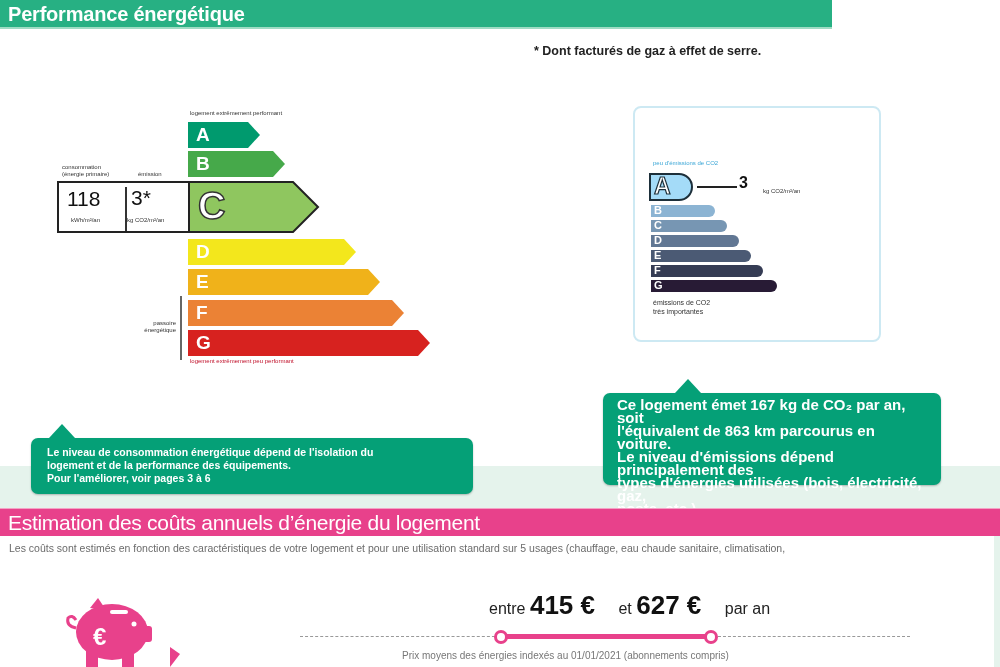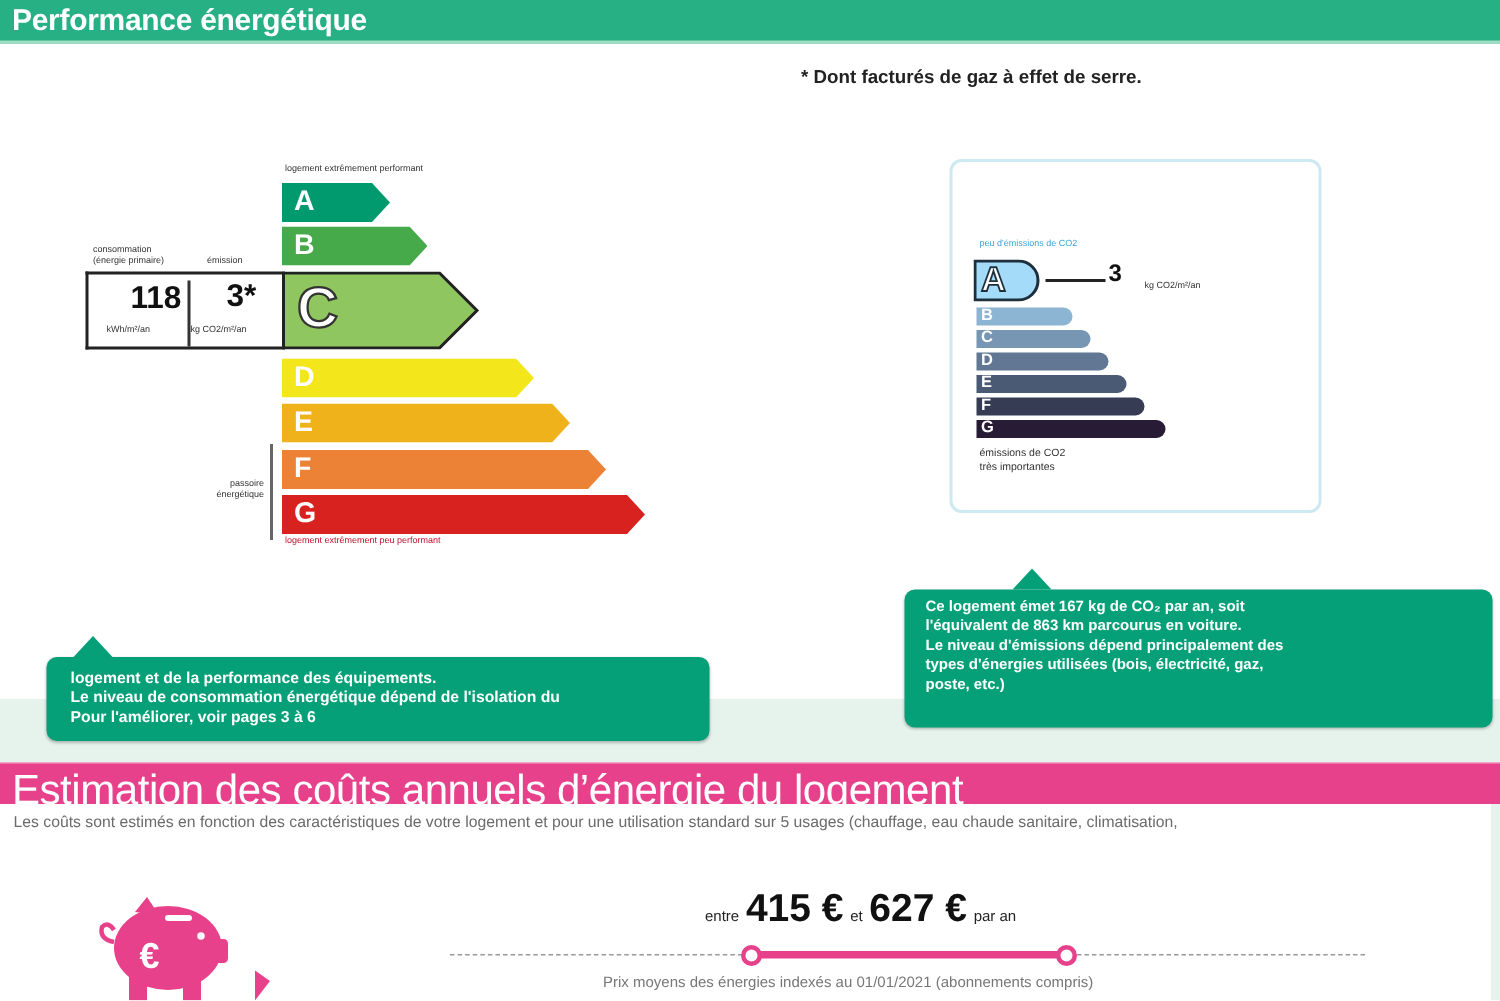--- a/index.html
+++ b/index.html
@@ -1,59 +1,59 @@
 <!DOCTYPE html>
 <html><head>
 <meta charset="utf-8">
 <style>
   * { margin:0; padding:0; box-sizing:border-box; }
   body { width:1000px; height:667px; overflow:hidden; background:#fff; font-family:"Liberation Sans", sans-serif; position:relative; }
 
-  .header-green { position:absolute; left:0; top:0; width:1000px; height:29px; background:#27b083; border-bottom:2px solid #9fdcc4; }
+  .header-green { position:absolute; left:0; top:0; width:832px; height:29px; background:#27b083; border-bottom:2px solid #9fdcc4; }
   .header-green span { position:absolute; left:8px; top:3px; color:#fff; font-size:20px; font-weight:bold; letter-spacing:-0.2px; }
 
   .footnote { position:absolute; left:534px; top:44px; font-size:12.5px; font-weight:bold; color:#222; }
 
   
   .tiny { position:absolute; font-size:6px; color:#333; line-height:7px; white-space:nowrap; }
   .tiny.red { color:#c0102a; }
   .bar { position:absolute; height:26px; }
   .bar svg { display:block; }
   .bar .letter { position:absolute; left:8px; top:2px; font-size:19px; font-weight:bold; color:#fff; }
 
   .val-box { position:absolute; left:57px; top:181px; width:133px; height:52px; border:2px solid #222; border-right:none; background:#fff; }
   .val-box .divider { position:absolute; left:66px; top:4px; width:1.5px; height:44px; background:#333; }
-  .val-num { position:absolute; font-size:21px; font-weight:bold; color:#111;margin-left:20px; }
+  .val-num { position:absolute; font-size:21px; font-weight:normal; color:#111; }
   .val-unit { position:absolute; font-size:6px; color:#333; }
 
   .bracket-line { position:absolute; left:180px; top:296px; width:1.5px; height:64px; background:#666; }
 
   
   .co2-card { position:absolute; left:633px; top:106px; width:248px; height:236px; border:2px solid #cde9f3; border-radius:8px; background:#fff; }
   .co2-bar { position:absolute; height:12px; border-radius:0 7px 7px 0; }
   .co2-bar .l { position:absolute; left:3px; top:-1px; font-size:11px; font-weight:bold; color:#fff; }
 
   
   .bubble { position:absolute; background:#05a077; color:#fff; font-weight:bold; border-radius:7px; box-shadow:0 1px 2px rgba(0,0,0,0.25); }
   .bubble::before { content:""; position:absolute; top:-14px; width:0; height:0; border-left:13px solid transparent; border-right:13px solid transparent; border-bottom:14px solid #05a077; }
   .bubble.left::before { left:18px; }
   .bubble.right::before { left:72px; }
   .bubble p { line-height:13px; }
 
   .light-band { position:absolute; left:0; top:466px; width:1000px; height:42px; background:#e5f3ec; }
 
   .header-pink { position:absolute; left:0; top:508px; width:1000px; height:28px; background:#e8418b; border-top:1px solid #f3a3c5; }
-  .header-pink span { position:absolute; left:8px; top:2px; color:#fff; font-size:28px; letter-spacing:-0.3px; }
+  .header-pink span { position:absolute; left:8px; top:2px; color:#fff; font-size:21px; letter-spacing:-0.3px; }
 
   .cost-desc { position:absolute; left:9px; top:542px; width:985px; font-size:10.5px; line-height:12px; color:#6b6b6b; }
 
   .right-edge { position:absolute; left:994px; top:536px; width:6px; height:131px; background:#e5f3ec; }
 
   .cost-range { position:absolute; left:470px; top:590px; white-space:nowrap; }
-  .cost-range .small { font-size:10px; color:#222; }
+  .cost-range .small { font-size:16px; color:#222;margin-left:19px; }
   .cost-range .big { font-size:26px; font-weight:bold; color:#111; }
 
   .slider { position:absolute; left:300px; top:630px; width:610px; height:14px; }
   .dotted { position:absolute; top:6px; height:0; border-top:1.5px dashed #999; }
   .range-line { position:absolute; left:202px; top:4px; width:210px; height:5px; background:#e8418b; }
   .knob { position:absolute; top:0; width:14px; height:14px; border:3px solid #e8418b; background:#fff; border-radius:50%; }
 
   .price-note { position:absolute; left:402px; top:650px; font-size:10px; color:#777; }
 </style>
 </head>
@@ -161,26 +161,26 @@
     </div>
 
   <div class="tiny" style="left:18px;top:190px;font-size:7px;line-height:9px;">
     <span>émissions de CO2</span><br><span>très importantes</span>
   </div>
 </div>
 
 <div class="light-band"></div>
 
 <div class="bubble left" style="left:31px;top:438px;width:442px;height:56px;padding:8px 16px;font-size:10.5px;">
+  <p>Le niveau de consommation énergétique dépend de l'isolation du</p>
   <p>logement et de la performance des équipements.</p>
-  <p>Le niveau de consommation énergétique dépend de l'isolation du</p>
   <p>Pour l'améliorer, voir pages 3 à 6</p>
 </div>
 
-<div class="bubble right" style="left:603px;top:393px;width:392px;height:92px;padding:5px 14px;font-size:10px;">
+<div class="bubble right" style="left:603px;top:393px;width:338px;height:92px;padding:5px 14px;font-size:15px;">
   <p>Ce logement émet 167  kg de CO₂ par an, soit</p>
   <p>l'équivalent de 863 km parcourus en voiture.</p>
   <p>Le niveau d'émissions dépend principalement des</p>
   <p>types d'énergies utilisées (bois, électricité, gaz,</p>
   <p>poste, etc.)</p>
 </div>
 
 <div class="header-pink">
   <span>Estimation des coûts annuels d’énergie du logement</span>
 </div>

